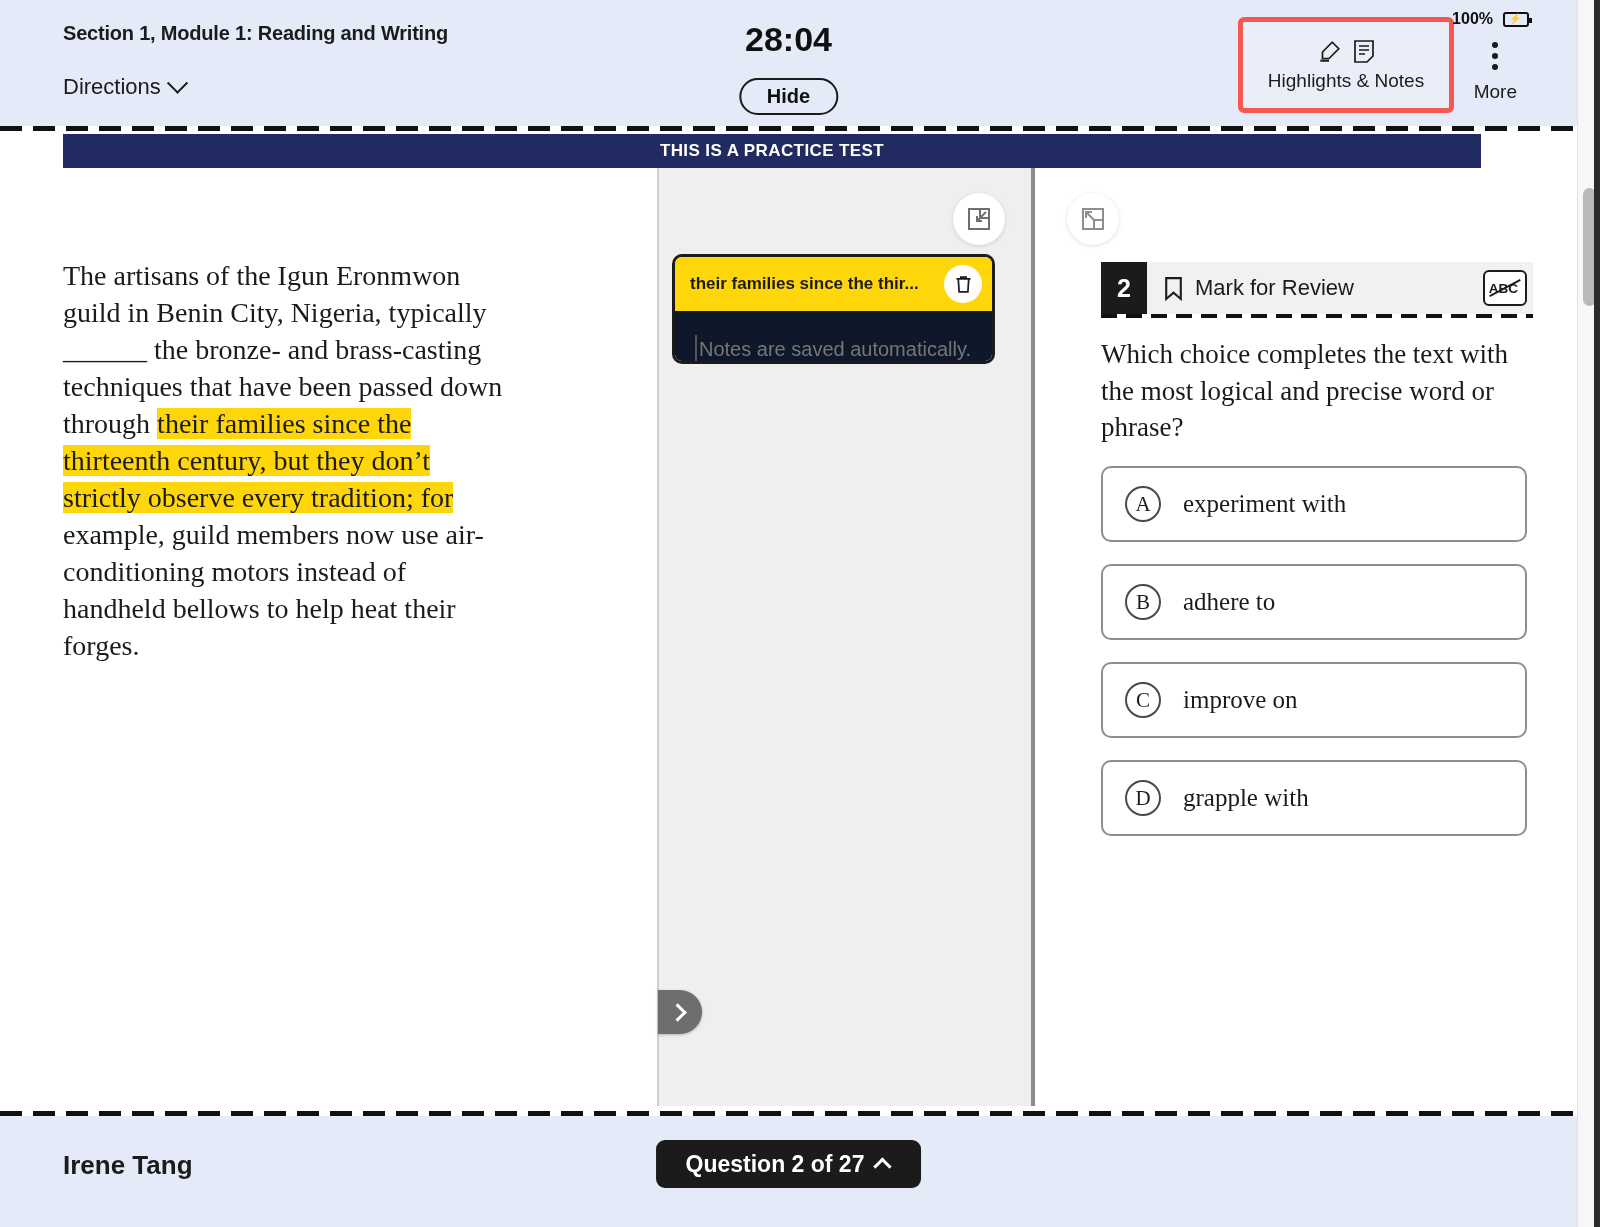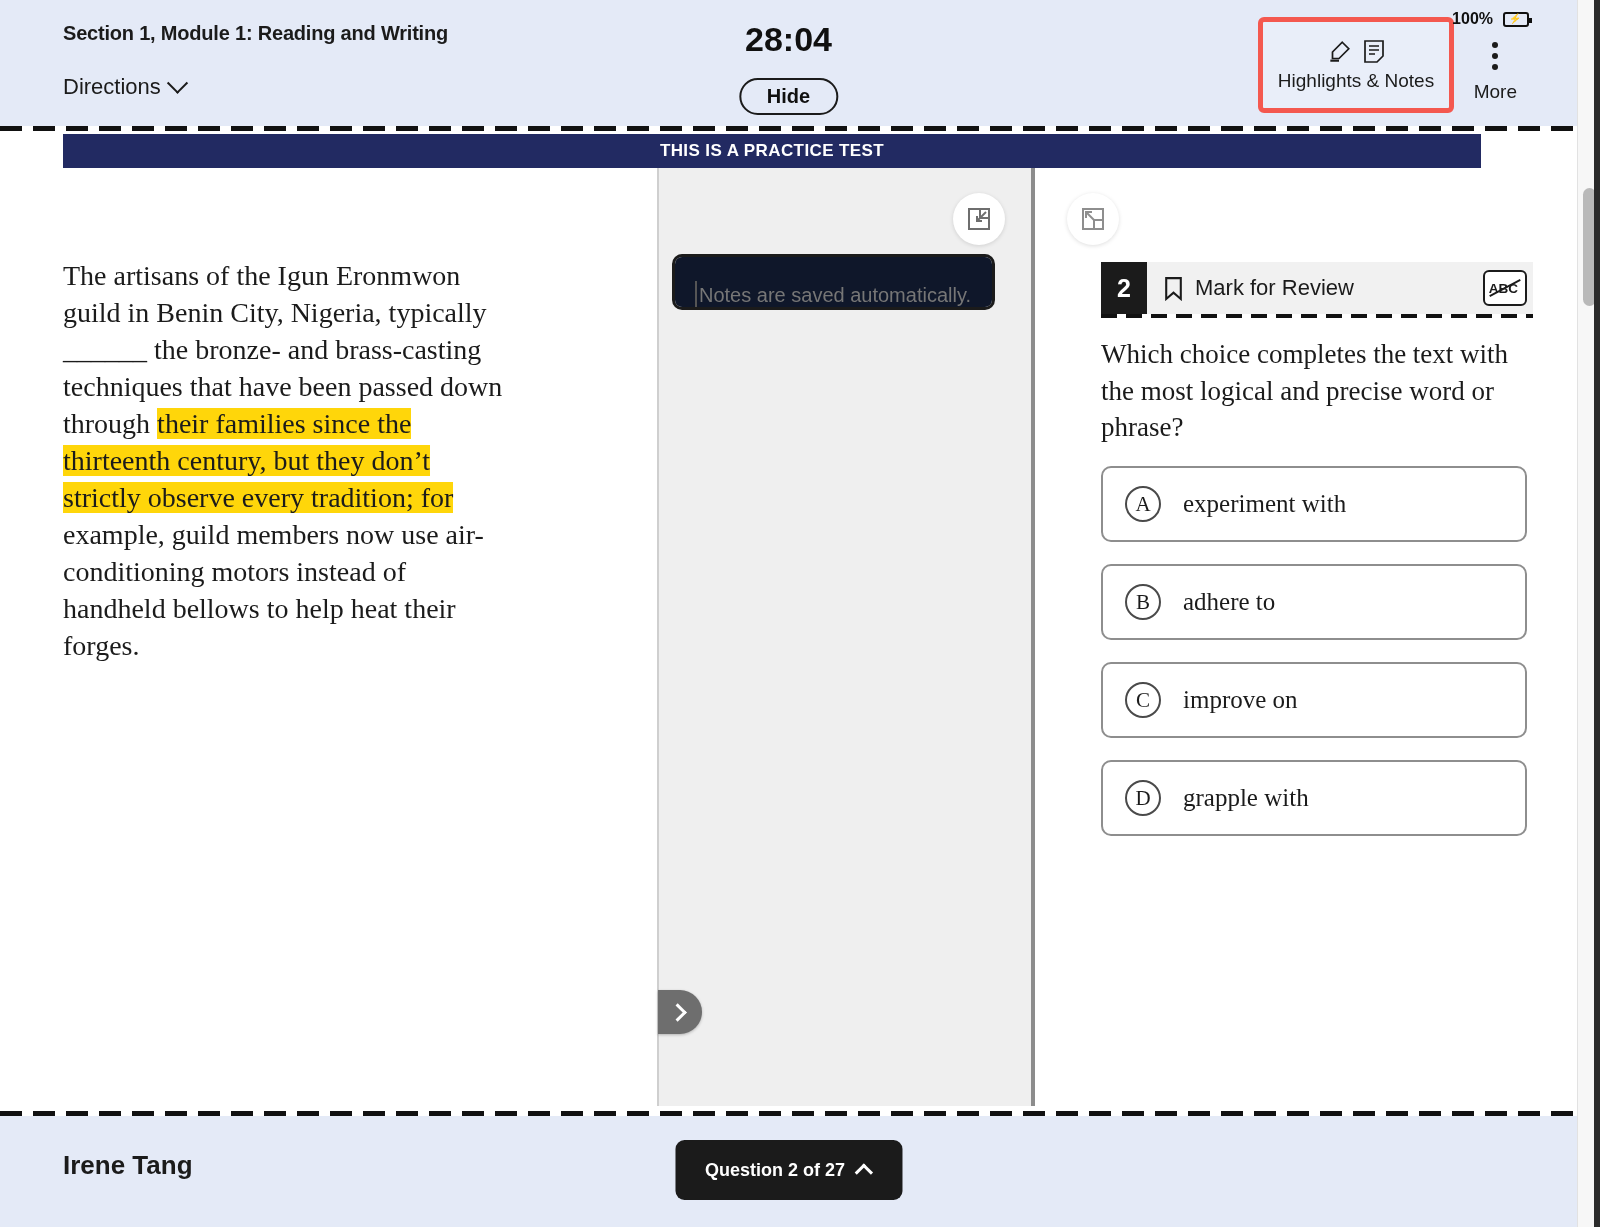--- a/index.html
+++ b/index.html
@@ -36,21 +36,21 @@
   }
   .hide-btn {
     position: absolute; left: 50%; transform: translateX(-50%); top: 78px;
     border: 2px solid #1b1b1b; border-radius: 999px;
     background: #e4eaf7; padding: 5px 26px;
     font-size: 20px; font-weight: 700; color: #101010; cursor: pointer;
   }
 
   .hl-notes-btn {
     position: absolute; right: 123px; top: 17px;
-    width: 196px; height: 96px;
+    width: 216px; height: 96px;
     border: 5px solid #f4584f; border-radius: 6px;
     background: #e9eef9;
     display: flex; flex-direction: column; align-items: center; justify-content: center;
     gap: 5px; cursor: pointer;
   }
   .hl-icons { display: flex; align-items: center; gap: 10px; }
   .hl-label { font-size: 19px; color: #1b1b1b; }
 
   .more-btn {
     position: absolute; right: 60px; top: 42px;
@@ -209,23 +209,23 @@
     position: absolute; bottom: 0; left: 0; width: 1577px; height: 111px;
     background: #e4eaf7;
   }
   .student-name {
     position: absolute; left: 63px; top: 34px;
     font-size: 26px; font-weight: 700; color: #1b1b1b;
   }
   .qnav {
     position: absolute; left: 50%; transform: translateX(-50%); top: 24px;
     background: #1b1b1b; color: #fff; border: none; border-radius: 9px;
-    height: 60px; padding: 0 30px; cursor: pointer;
+    height: 48px; padding: 0 30px; cursor: pointer;
     display: flex; align-items: center; gap: 14px;
-    font-size: 18px; font-weight: 700; font-family: "Liberation Sans", sans-serif;
+    font-size: 23px; font-weight: 700; font-family: "Liberation Sans", sans-serif;
   }
   .chev-up-white {
     width: 13px; height: 13px;
     border-left: 3px solid #fff; border-top: 3px solid #fff;
     transform: rotate(45deg) translateY(3px);
   }
   .nav-btns { position: absolute; right: 85px; top: 24px; display: flex; gap: 22px; }
   .nav-btn {
     background: #3a4fcf; color: #fff; border: none; border-radius: 999px;
     height: 60px; width: 124px; cursor: pointer;
@@ -307,20 +307,30 @@
       <button class="panel-icon-btn notes-collapse">
         <svg width="24" height="24" viewBox="0 0 24 24">
           <rect x="2" y="2" width="20" height="20" fill="none" stroke="#6e6e6e" stroke-width="2"></rect>
           <rect x="13" y="2" width="9" height="9" fill="none" stroke="#6e6e6e" stroke-width="2"></rect>
           <path d="M19 5l-9 9" stroke="#6e6e6e" stroke-width="2"></path>
           <path d="M10 9v5h5" fill="none" stroke="#6e6e6e" stroke-width="2"></path>
         </svg>
       </button>
 
       <div class="note-card">
+        <div class="note-head">
+          <span class="note-head-text">their families since the thir...</span>
+          <button class="trash-btn">
+            <svg width="21" height="22" viewBox="0 0 24 24">
+              <path d="M4 6h16" stroke="#1b1b1b" stroke-width="2"></path>
+              <path d="M9 6V4h6v2" fill="none" stroke="#1b1b1b" stroke-width="2"></path>
+              <path d="M6 6l1 15h10l1-15" fill="none" stroke="#1b1b1b" stroke-width="2"></path>
+            </svg>
+          </button>
+        </div>
         <div class="note-body">
           <span class="note-caret"></span>
           <span class="note-placeholder">Notes are saved automatically.</span>
         </div>
       </div>
 
       <button class="expand-tab">
         <span class="chev-right-white"></span>
       </button>
     </div>

